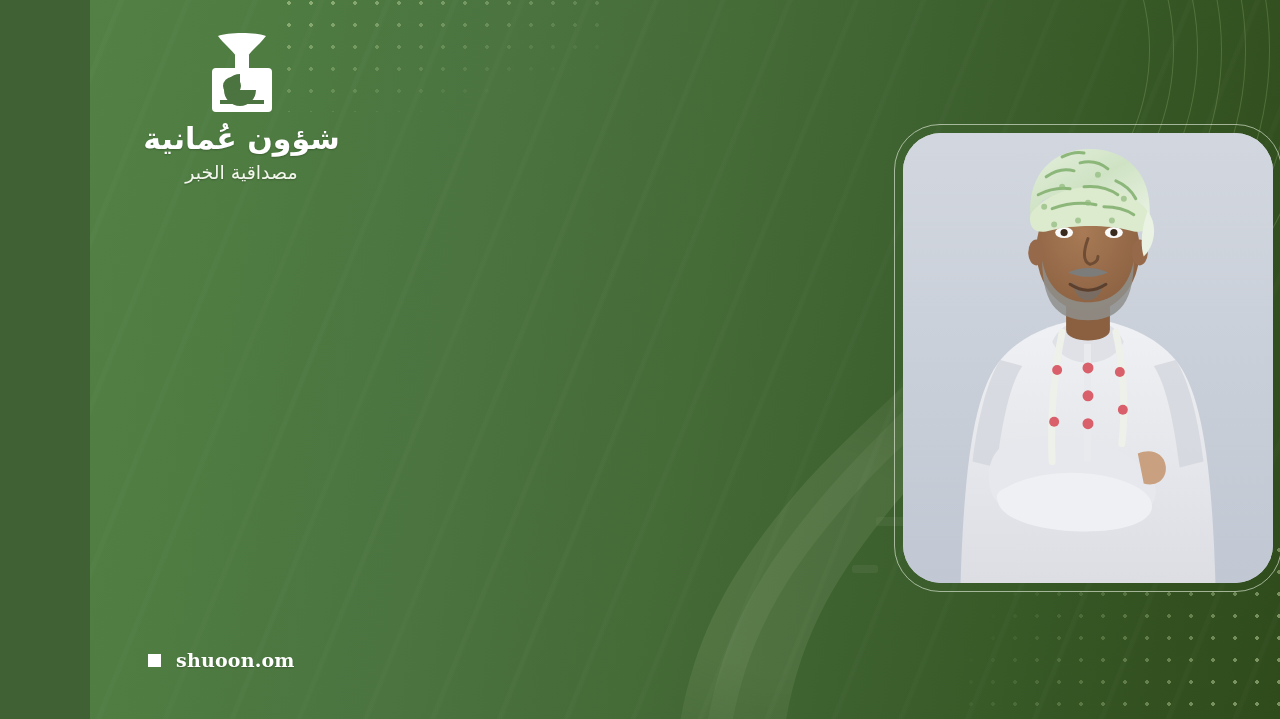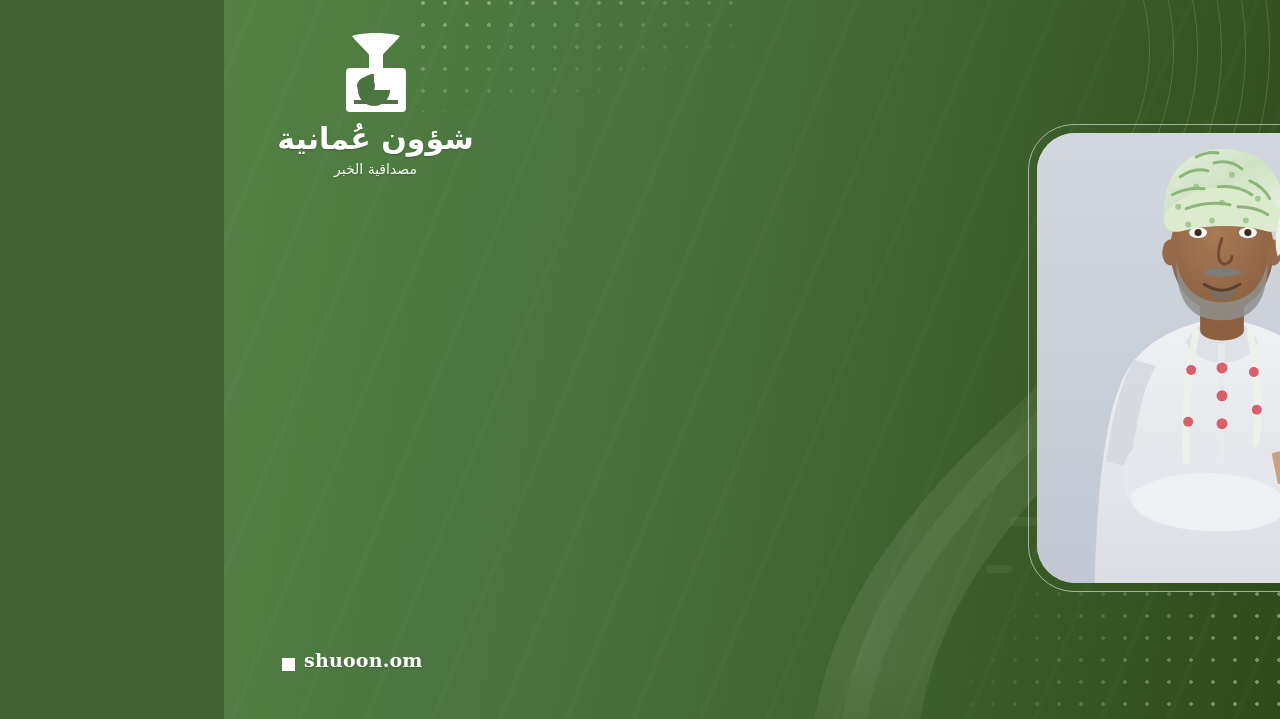--- a/index.html
+++ b/index.html
@@ -1,21 +1,21 @@
 <!DOCTYPE html>
 <html lang="ar" dir="rtl"><head>
 <meta charset="utf-8">
 <title>shuoon.om banner</title>
 <style>
   * { margin:0; padding:0; box-sizing:border-box; }
   html,body { width:1280px; height:719px; overflow:hidden; background:#3f6134; }
   body { font-family:"DejaVu Sans", sans-serif; }
 
   #stage{
-    position:relative; width:1056px; height:719px; overflow:hidden;
+    position:relative; width:1190px; height:719px; overflow:hidden;
     background:
       linear-gradient(100deg,
         #538145 0%, #4e7c41 14%, #4b7440 32%, #456b37 50%,
         #3e6130 65%, #375a27 78%, #335120 90%, #2f4b1c 100%);
   }
 
   
   .streaks{
     position:absolute; inset:0;
     background-image:repeating-linear-gradient(
@@ -68,21 +68,21 @@
   
   .logo{ position:absolute; left:44px; top:30px; width:215px; text-align:center; }
   .logo-mark{ width:96px; height:86px; margin:0 auto 8px; display:block; }
   .logo-word{
     font-family:"DejaVu Sans", sans-serif; font-weight:700; color:#ffffff;
     font-size:30px; letter-spacing:.5px; line-height:1; direction:rtl;
     text-shadow:0 1px 2px rgba(0,0,0,.22);
   }
   .logo-tag{
     margin-top:7px; font-family:"DejaVu Sans", sans-serif; color:#f2f6ec;
-    font-size:14px; font-weight:400; direction:rtl; letter-spacing:.3px;
+    font-size:19px; font-weight:400; direction:rtl; letter-spacing:.3px;
     text-shadow:0 1px 2px rgba(0,0,0,.22);
   }
 
   
   .copy{ position:absolute; right:492px; top:248px; width:572px; text-align:right; direction:rtl; }
 
   .badge{
     display:inline-block; padding:9px 26px 13px;
     border:2px solid #e9f1e0; border-radius:34px;
     background:rgba(30,58,18,.42);
@@ -113,21 +113,21 @@
     padding:8px;
   }
   .photo{
     position:relative; width:100%; height:100%; overflow:hidden;
     border-radius:38px;
     background:linear-gradient(170deg,#cfd4dc 0%, #c9cfd8 45%, #c3cad4 100%);
   }
   .photo svg{ position:absolute; inset:0; width:100%; height:100%; display:block; }
 
   
-  .footer{ position:absolute; left:58px; bottom:48px; display:flex; align-items:flex-end; gap:9px; direction:ltr; }
+  .footer{ position:absolute; left:58px; bottom:48px; display:flex; align-items:center; gap:15px; direction:ltr; }
   .footer .sq{ width:13px; height:13px; background:#ffffff; display:block; }
   .footer .dom{
     font-family:"DejaVu Serif", serif; font-weight:700; color:#ffffff;
     font-size:19px; letter-spacing:.2px; text-shadow:0 1px 2px rgba(0,0,0,.22);
   }
 </style>
 </head>
 <body>
 
 <div id="stage">

